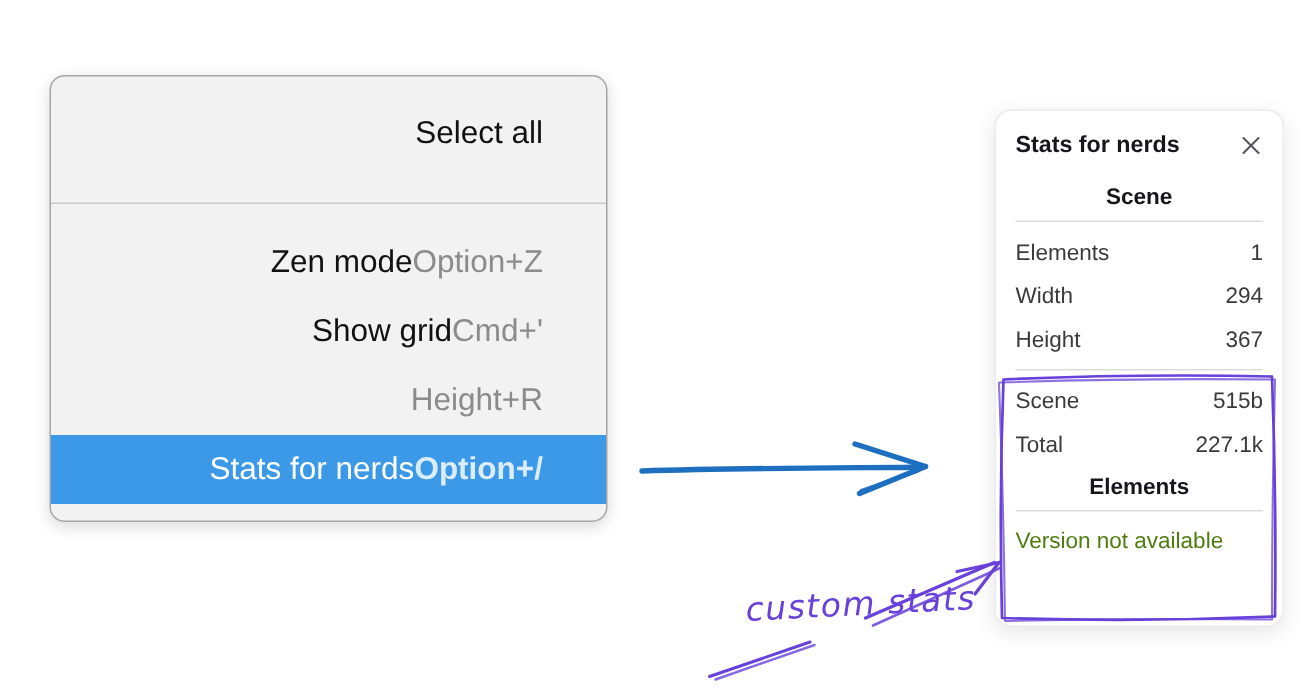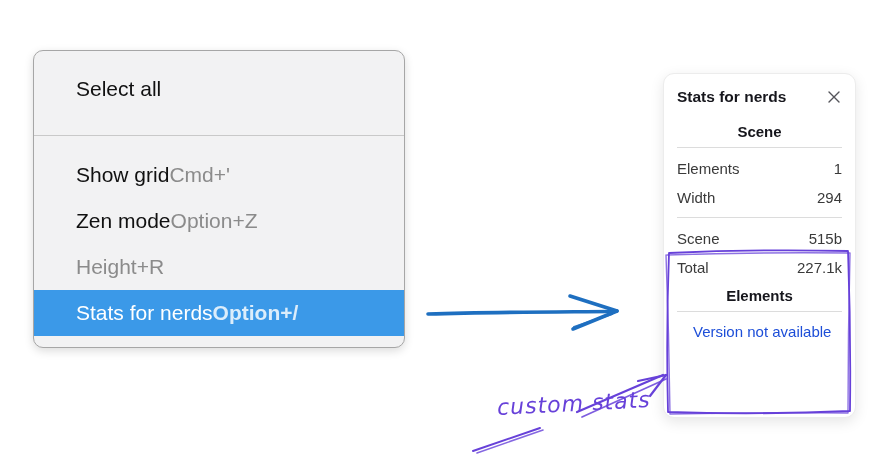--- a/index.html
+++ b/index.html
@@ -10,21 +10,21 @@
 
   
   .menu {
     position:absolute; left:33px; top:50px; width:372px; height:298px;
     box-sizing:border-box; background:#f2f2f3;
     border:1px solid #a6a6a6; border-radius:10px;
     box-shadow:0 3px 10px rgba(0,0,0,.14);
     padding:16px 0 13px; overflow:hidden;
   }
   .menu-item {
-    height:44px; display:flex; align-items:center; justify-content:flex-start;
+    height:44px; display:flex; align-items:center; justify-content:flex-end;
     padding:0 42px; font-size:21px; color:#111111; cursor:default;
   }
   .menu-group .menu-item { height:46px; }
   .menu-item .shortcut { color:#8b8b8b; }
   .menu-item.selected { background:var(--highlight_blue); color:#ffffff; }
   .menu-item.selected .shortcut { color:rgba(255,255,255,.82);font-weight:bold; }
   .menu-sep { height:1px; background:#c9c9c9; margin:24px 0 16px; }
 
   
   .panel {
@@ -35,21 +35,21 @@
     padding:12px 13px; font-size:15px; color:#3a3a3a;
   }
   .panel-header { display:flex; align-items:center; justify-content:space-between; height:22px; margin-bottom:10px; }
   .panel-title { font-weight:bold; font-size:15.5px; color:#16161c; }
   .close-btn { width:16px; height:16px; display:flex; align-items:center; justify-content:center; cursor:pointer; }
   .section-heading { margin-top:4px; height:20px; line-height:20px; text-align:center; font-weight:bold; color:#16161c; }
   .section-scene .section-heading { margin-top:14px; }
   .divider { height:1px; background:#dcdcdc; margin:5px 0 6px; }
   .stat-row { height:29px; display:flex; align-items:center; justify-content:space-between; }
   .stat-value { text-align:right; }
-  .note-row { height:26px; display:flex; align-items:center; color:#1d4ed8;margin-left:16px; }
+  .note-row { height:26px; display:flex; align-items:center; color:#4d7c0f; }
 
   
   .overlay { position:absolute; left:0; top:0; pointer-events:none; }
   .stroke-blue { stroke:var(--arrow_blue); fill:none; stroke-linecap:round; stroke-linejoin:round; }
   .stroke-violet { stroke:var(--violet); fill:none; stroke-linecap:round; stroke-linejoin:round; }
 
   .annotation-label {
     position:absolute; left:497px; top:391px;
     font-family:"DejaVu Sans", sans-serif; font-style:italic;
     font-size:22px; letter-spacing:1px; color:var(--violet);
@@ -61,26 +61,26 @@
 
 <div class="stage">
 
   <div class="menu">
     <div class="menu-item">
       <span>Select all</span>
     </div>
     <div class="menu-sep"></div>
     <div class="menu-group">
       <div class="menu-item">
+        <span>Zen mode</span>
+        <span class="shortcut">Option+Z</span>
+      </div>
+      <div class="menu-item">
         <span>Show grid</span>
         <span class="shortcut">Cmd+'</span>
-      </div>
-      <div class="menu-item">
-        <span>Zen mode</span>
-        <span class="shortcut">Option+Z</span>
       </div>
       <div class="menu-item">
         <span class="shortcut">Height+R</span>
       </div>
       <div class="menu-item selected">
         <span>Stats for nerds</span>
         <span class="shortcut">Option+/</span>
       </div>
     </div>
   </div>
@@ -98,20 +98,24 @@
     <div class="section-scene">
       <div class="section-heading">Scene</div>
       <div class="divider"></div>
       <div class="stat-row">
         <span>Elements</span>
         <span class="stat-value">1</span>
       </div>
       <div class="stat-row">
         <span>Width</span>
         <span class="stat-value">294</span>
+      </div>
+      <div class="stat-row">
+        <span>Height</span>
+        <span class="stat-value">367</span>
       </div>
     </div>
 
     <div class="section-storage">
       <div class="divider"></div>
       <div class="stat-row">
         <span>Scene</span>
         <span class="stat-value">515b</span>
       </div>
       <div class="stat-row">

